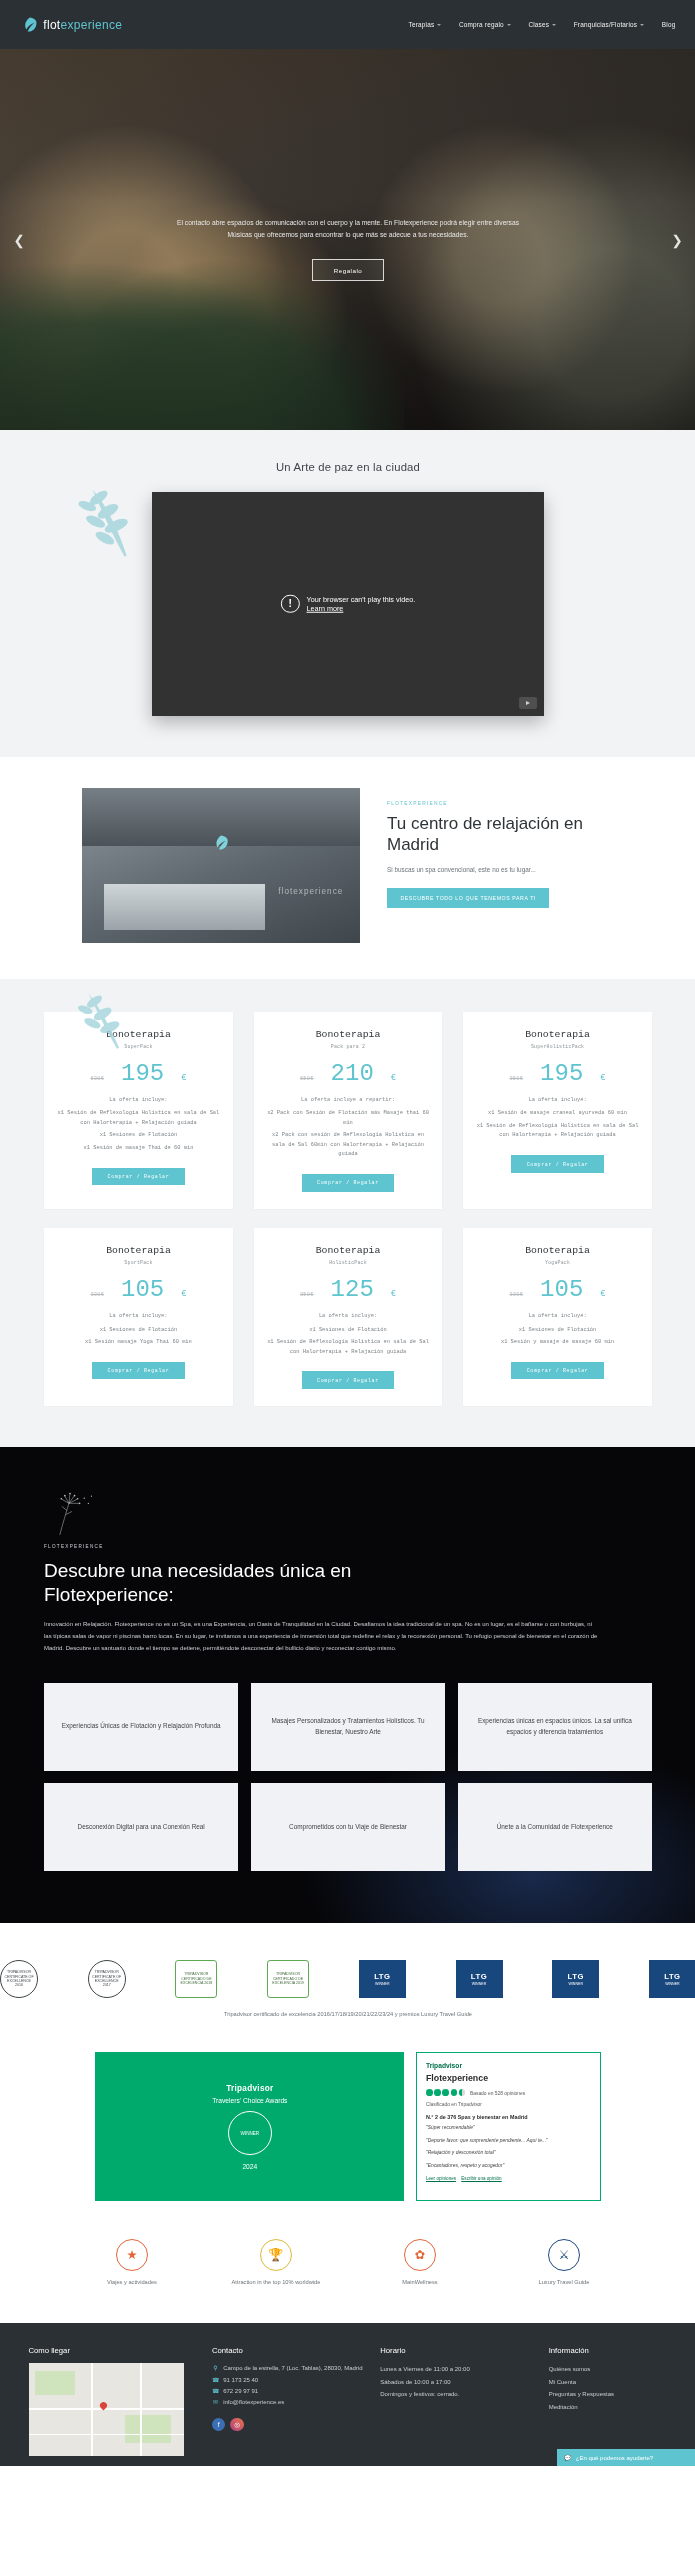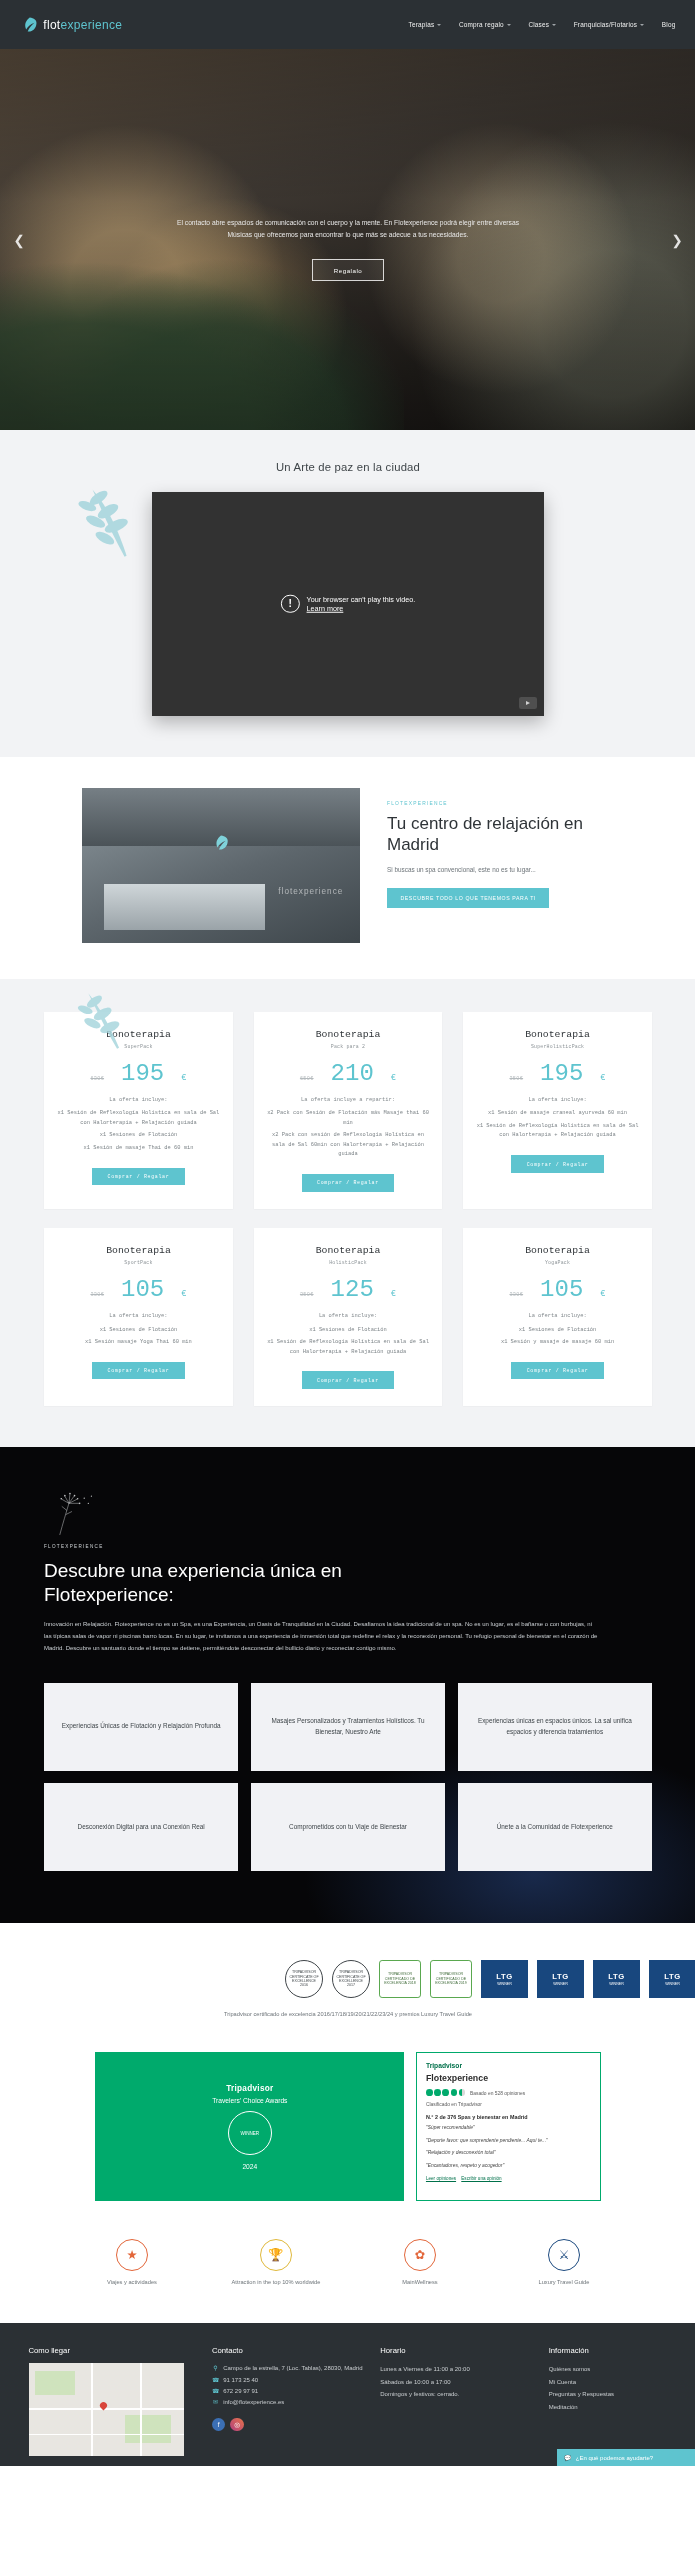--- a/index.html
+++ b/index.html
@@ -339,21 +339,21 @@
     text-align: center;
     padding: 0 14.4px;
     font-size: 6.4px;
     line-height: 1.7;
   }
 
   
   .awards { background: #fff; padding: 37px 0 20.6px; text-align: center; }
   .badges-row {
     display: flex;
-    justify-content: flex-end;
+    justify-content: space-between;
     align-items: center;
     gap: 9px;
   }
   .badge-circ {
     width: 38px; height: 38px;
     border-radius: 50%;
     border: 1px solid #3f4549;
     display: flex; align-items: center; justify-content: center;
     font-size: 3.6px; color: #3f4549; text-align: center; line-height: 1.2;
     padding: 3.1px;
@@ -732,21 +732,21 @@
           <circle cx="65" cy="21" r="1.6"></circle>
             <circle cx="33" cy="21" r="1.6"></circle>
             <circle cx="69" cy="30" r="1.6"></circle>
           <circle cx="78" cy="20" r="1.3"></circle>
             <circle cx="86" cy="30" r="1.3"></circle>
             <circle cx="92" cy="16" r="1.1"></circle>
         </g>
       </svg>
     </span>
     <div class="dark-kicker">FLOTEXPERIENCE</div>
-    <h2 class="dark-title">Descubre una experiencia única en Flotexperience:</h2>
+    <h2 class="dark-title">Descubre una necesidades única en Flotexperience:</h2>
     <p class="dark-body">Innovación en Relajación. Flotexperience no es un Spa, es una Experiencia, un Oasis de Tranquilidad en la Ciudad. Desafiamos la idea tradicional de un spa. No es un lugar, es el bañarse o con burbujas, ni las típicas salas de vapor ni piscinas barro locas. En su lugar, te invitamos a una experiencia de inmersión total que redefine el relax y la reconexión personal. Tu refugio personal de bienestar en el corazón de Madrid. Descubre un santuario donde el tiempo se detiene, permitiéndote desconectar del bullicio diario y reconectar contigo mismo.</p>
   </div>
   <div class="feat-grid">
     <div class="feat-card">Experiencias Únicas de Flotación y Relajación Profunda</div>
     <div class="feat-card">Masajes Personalizados y Tratamientos Holísticos. Tu Bienestar, Nuestro Arte</div>
     <div class="feat-card">Experiencias únicas en espacios únicos. La sal unifica espacios y diferencia tratamientos</div>
     <div class="feat-card">Desconexión Digital para una Conexión Real</div>
     <div class="feat-card">Comprometidos con tu Viaje de Bienestar</div>
     <div class="feat-card">Únete a la Comunidad de Flotexperience</div>
   </div>

